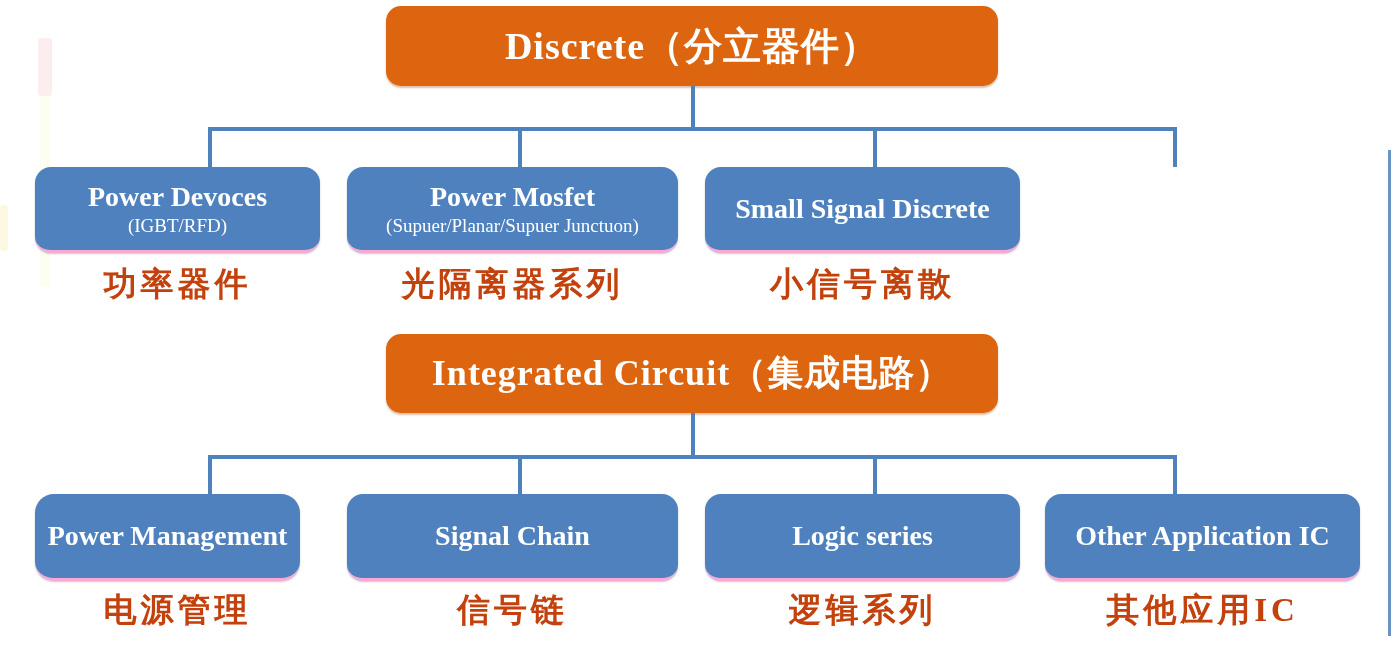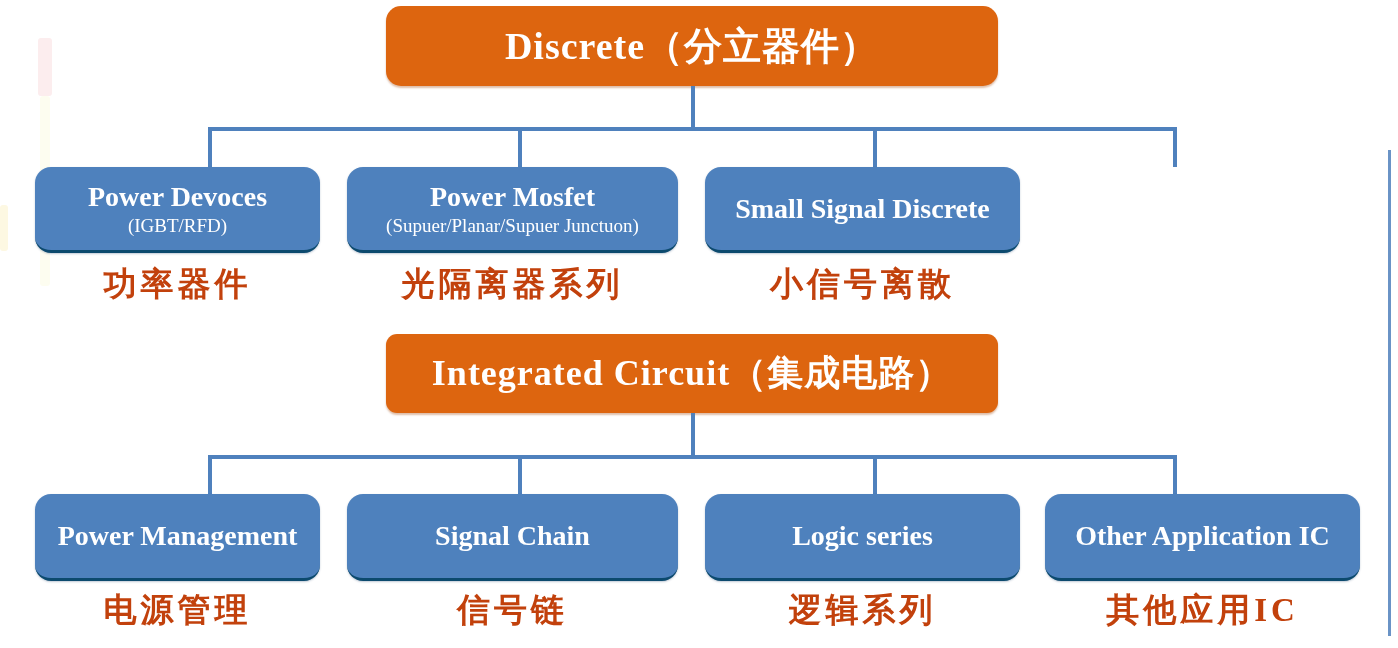--- a/index.html
+++ b/index.html
@@ -12,21 +12,21 @@
     background:#dd650f;border-radius:15px;
     display:flex;align-items:center;justify-content:center;
     color:#ffffff;font-weight:700;font-size:38px;letter-spacing:1px;
     box-shadow:0 2px 2px rgba(160,70,10,0.35);
     white-space:nowrap;
     text-align:center;
   }
   .child-node{
     position:absolute;
     background:#4e81bd;border-radius:16px;
-    border-bottom:3px solid #0c4a6e;
+    border-bottom:3px solid #f9a8d4;
     display:flex;flex-direction:column;align-items:center;justify-content:center;
     color:#ffffff;text-align:center;line-height:1.12;
     box-shadow:0 1px 2px rgba(50,80,120,0.3);
   }
   .node-title{font-size:28px;font-weight:600;white-space:nowrap;}
   .node-subtitle{font-size:19px;font-weight:400;white-space:nowrap;margin-top:2px;}
   .caption{
     position:absolute;text-align:center;
     color:#c2410c;font-size:33px;font-weight:600;letter-spacing:4px;
     white-space:nowrap;
@@ -69,32 +69,32 @@
     <span class="node-subtitle">(Supuer/Planar/Supuer Junctuon)</span>
   </div>
   <div class="child-node" style="left:705px;top:167px;width:315px;height:83px;">
     <span class="node-title">Small Signal Discrete</span>
   </div>
 
   <div class="caption" style="left:35px;top:262px;width:285px;">功率器件</div>
   <div class="caption" style="left:347px;top:262px;width:331px;">光隔离器系列</div>
   <div class="caption" style="left:705px;top:262px;width:315px;">小信号离散</div>
 
-  <div class="root-node" style="top:334px;height:79px;font-size:36px;border-radius:11px;">
+  <div class="root-node" style="top:334px;height:79px;font-size:36px;">
     <span>Integrated Circuit（集成电路）</span>
   </div>
 
   <div class="line stem" style="left:691px;top:413px;height:42px;"></div>
   <div class="line rail" style="top:455px;"></div>
   <div class="line drop" style="left:208px;top:455px;"></div>
   <div class="line drop" style="left:518px;top:455px;"></div>
   <div class="line drop" style="left:873px;top:455px;"></div>
   <div class="line drop" style="left:1173px;top:455px;"></div>
 
-  <div class="child-node" style="left:35px;top:494px;width:285px;height:84px;">
+  <div class="child-node" style="left:35px;top:494px;width:265px;height:84px;border-radius:19px;">
     <span class="node-title">Power Management</span>
   </div>
   <div class="child-node" style="left:347px;top:494px;width:331px;height:84px;">
     <span class="node-title">Signal Chain</span>
   </div>
   <div class="child-node" style="left:705px;top:494px;width:315px;height:84px;">
     <span class="node-title">Logic series</span>
   </div>
   <div class="child-node" style="left:1045px;top:494px;width:315px;height:84px;">
     <span class="node-title">Other Application IC</span>

